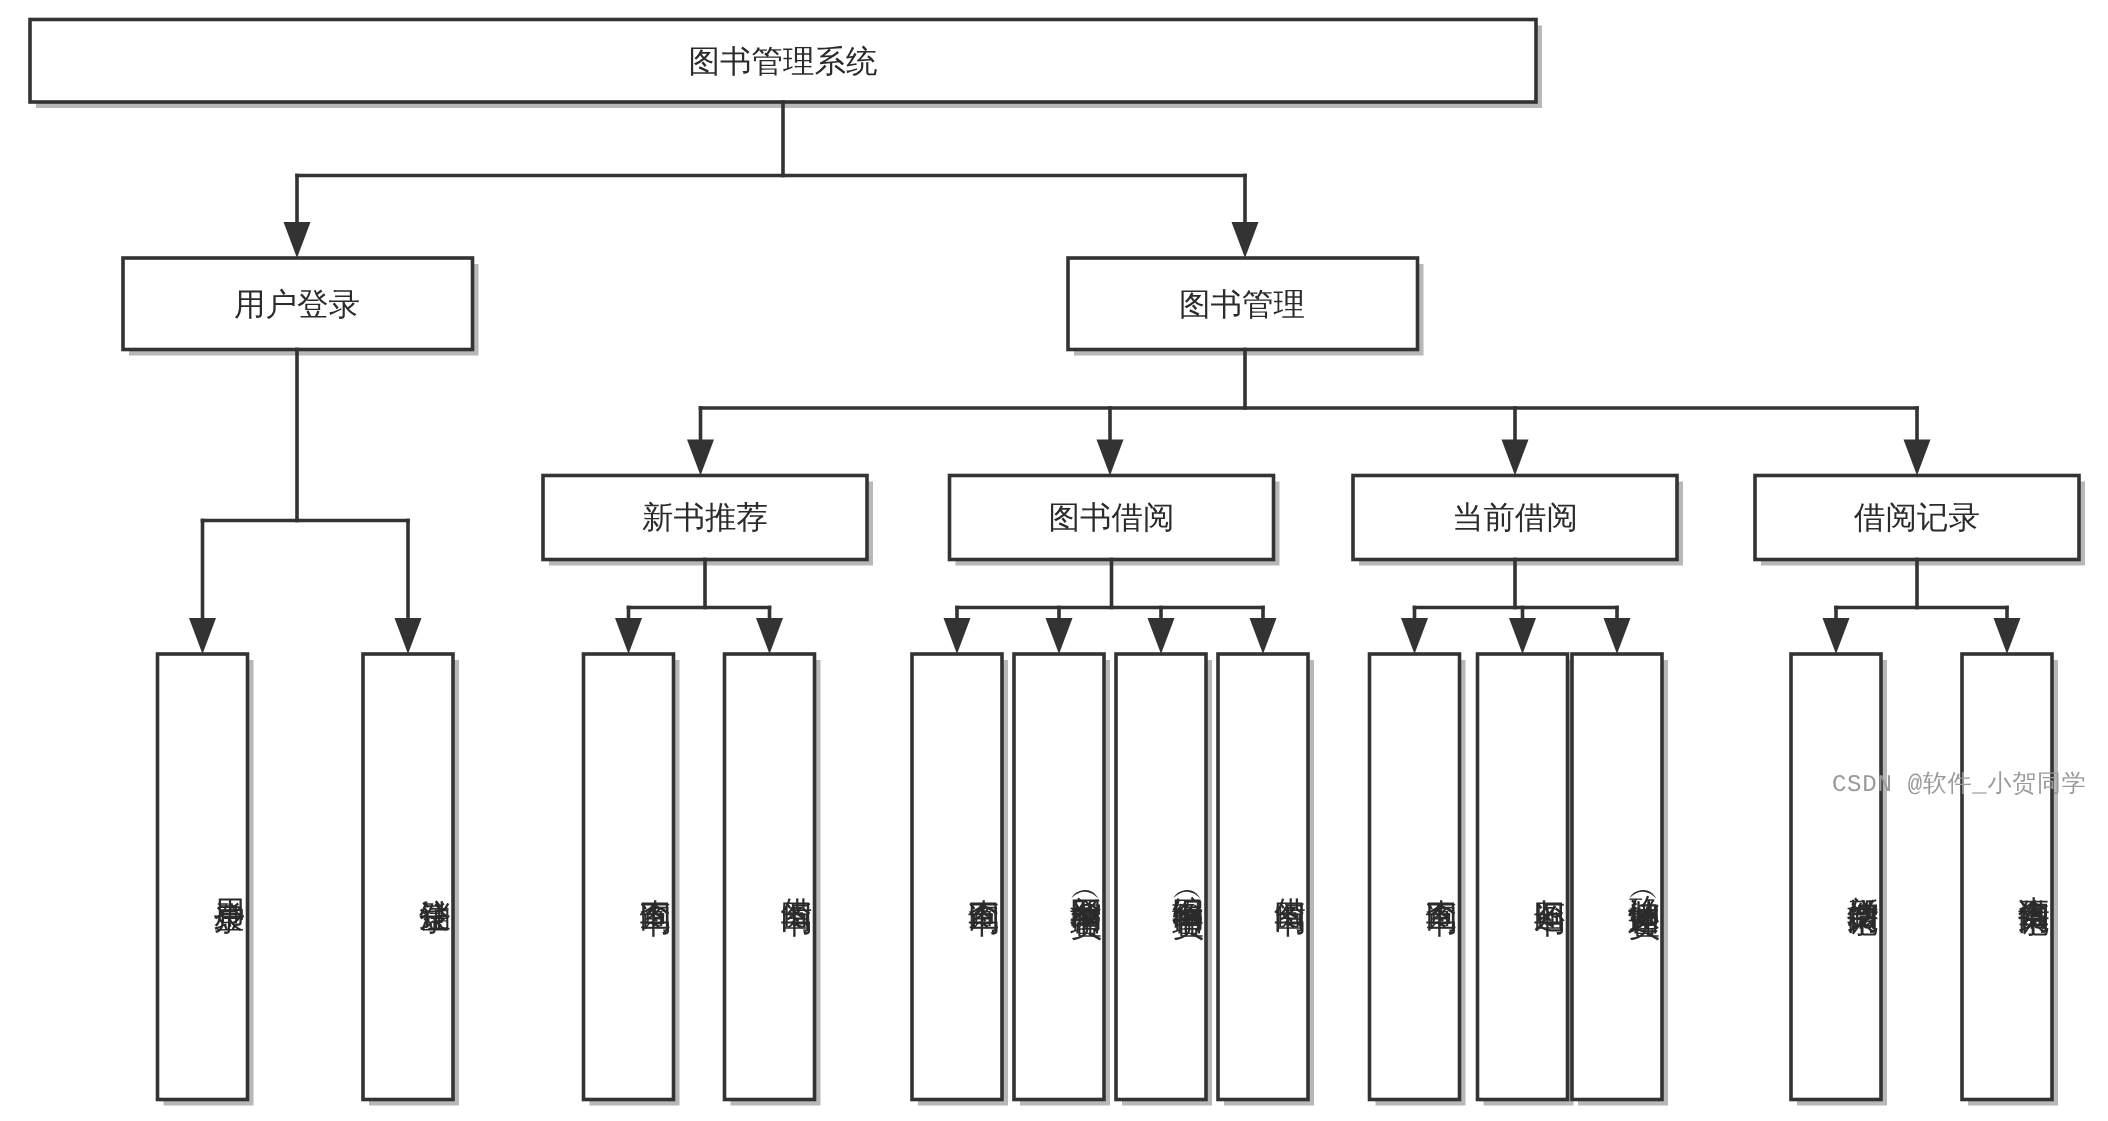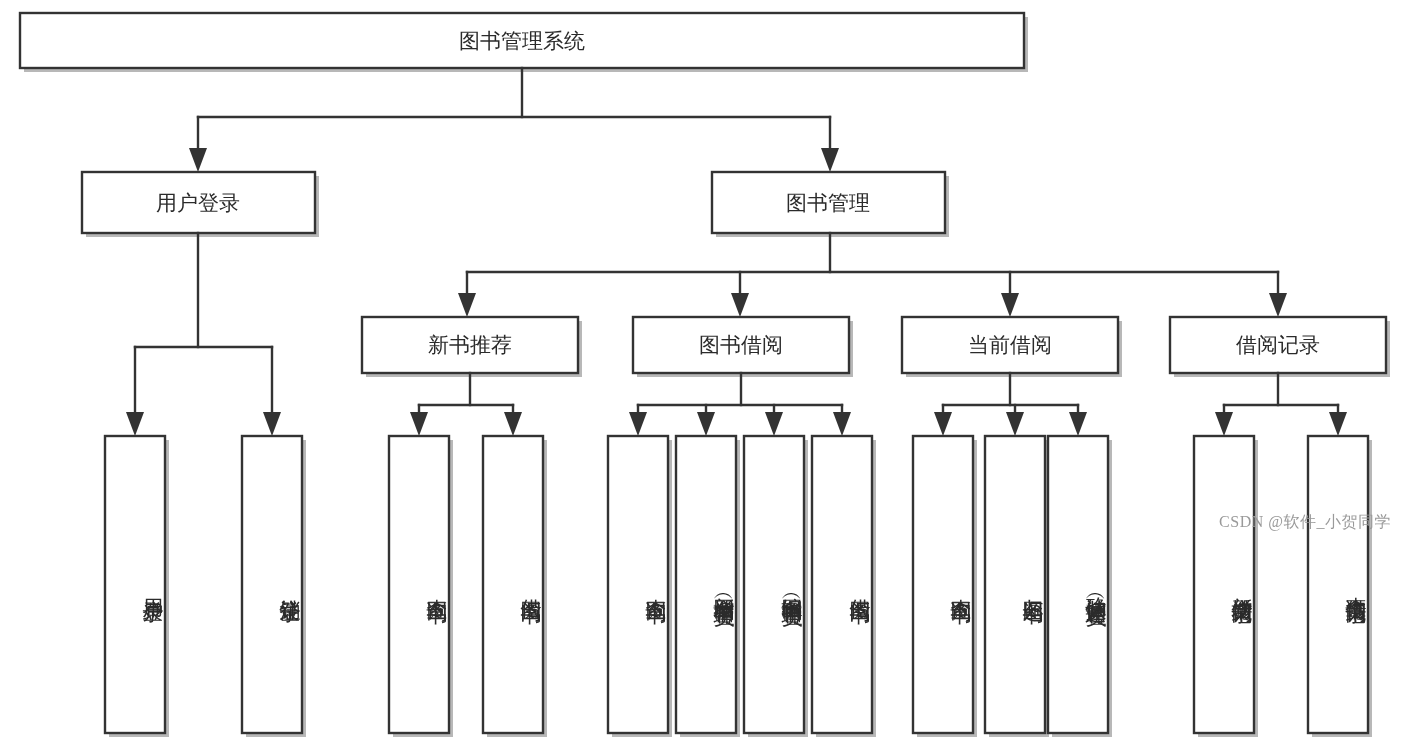--- a/index.html
+++ b/index.html
@@ -66,21 +66,21 @@
     white-space: nowrap;
     display: flex;
     align-items: flex-start;
     justify-content: center;
     pointer-events: none;
   }
   .watermark {
     position: absolute;
     right: 14px;
     bottom: 6px;
-    font-family: Liberation Serif, serif;
+    font-family: Liberation Mono, monospace;
     font-size: 16px;
     color: #9a9a9a;
     white-space: nowrap;
     letter-spacing: 0.5px;
   }
 </style>
 </head>
 <body>
 
 <div id="diagram-root">

